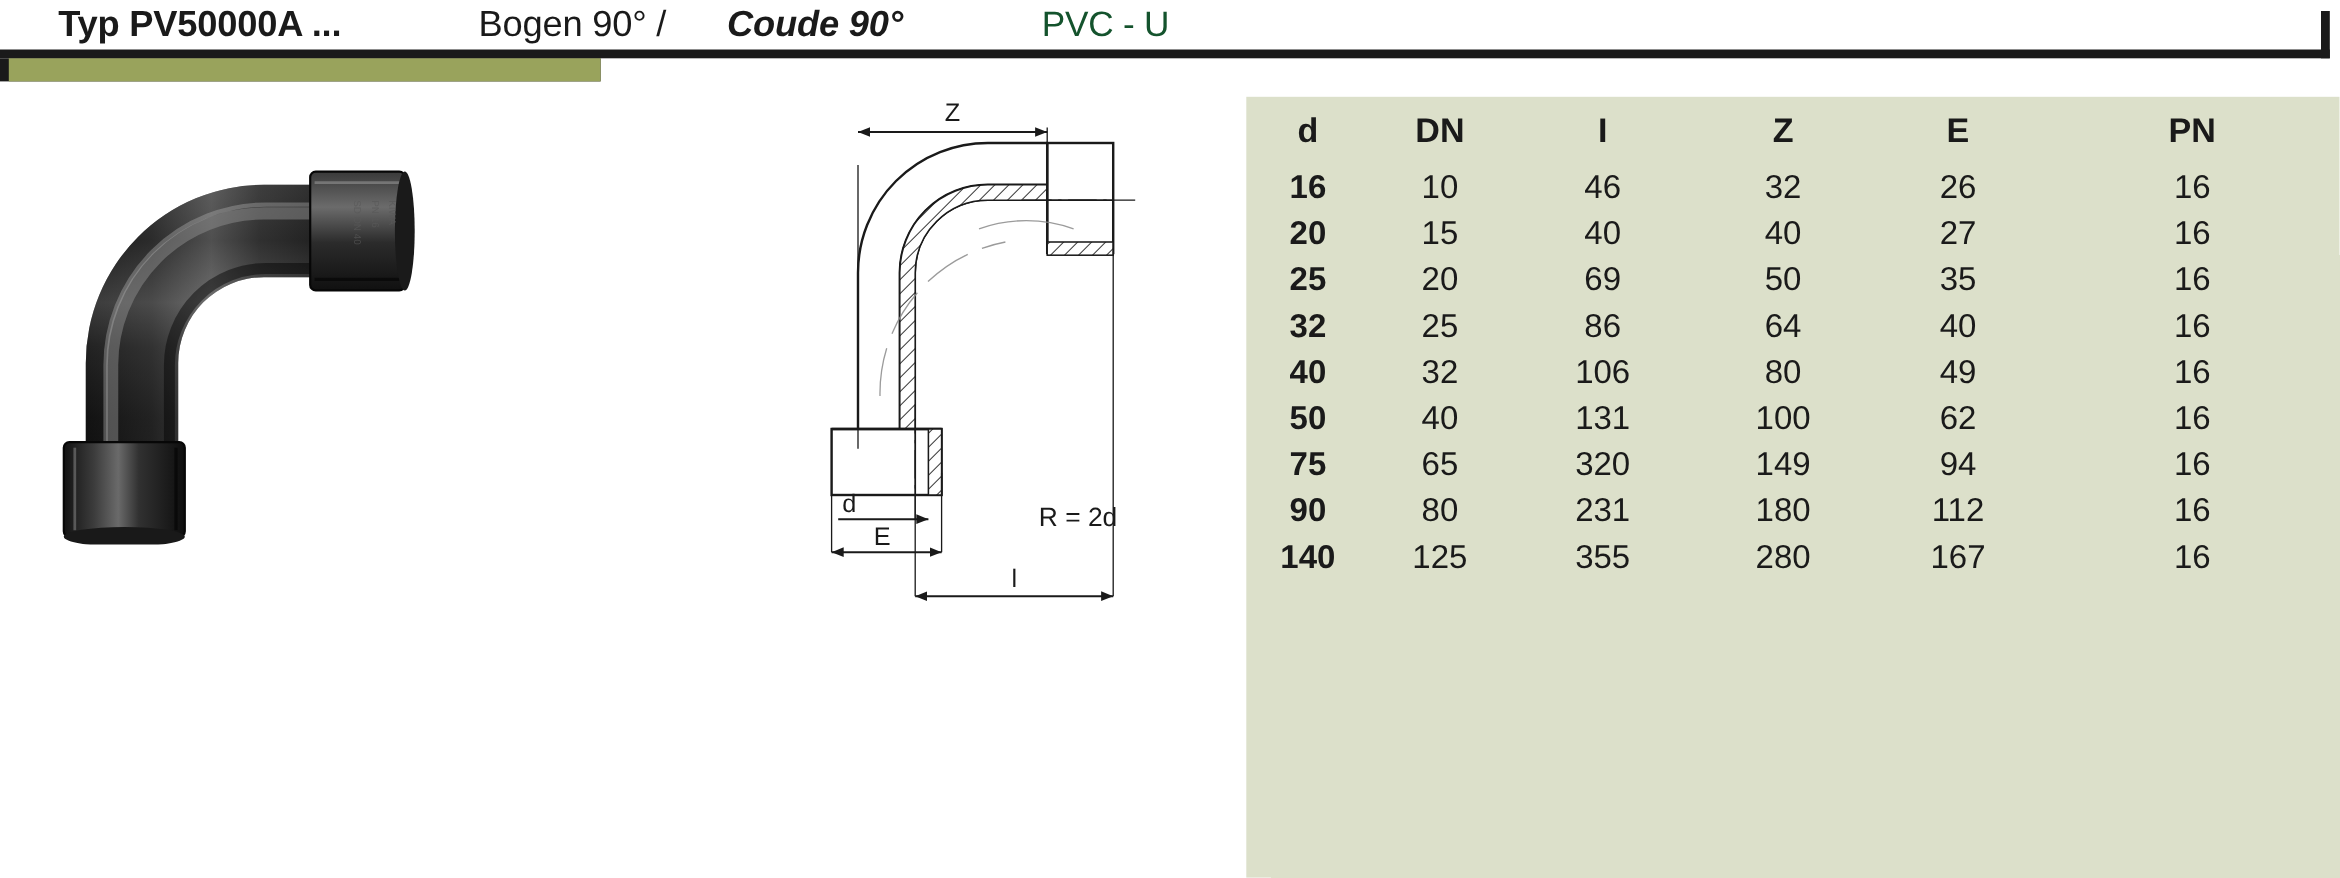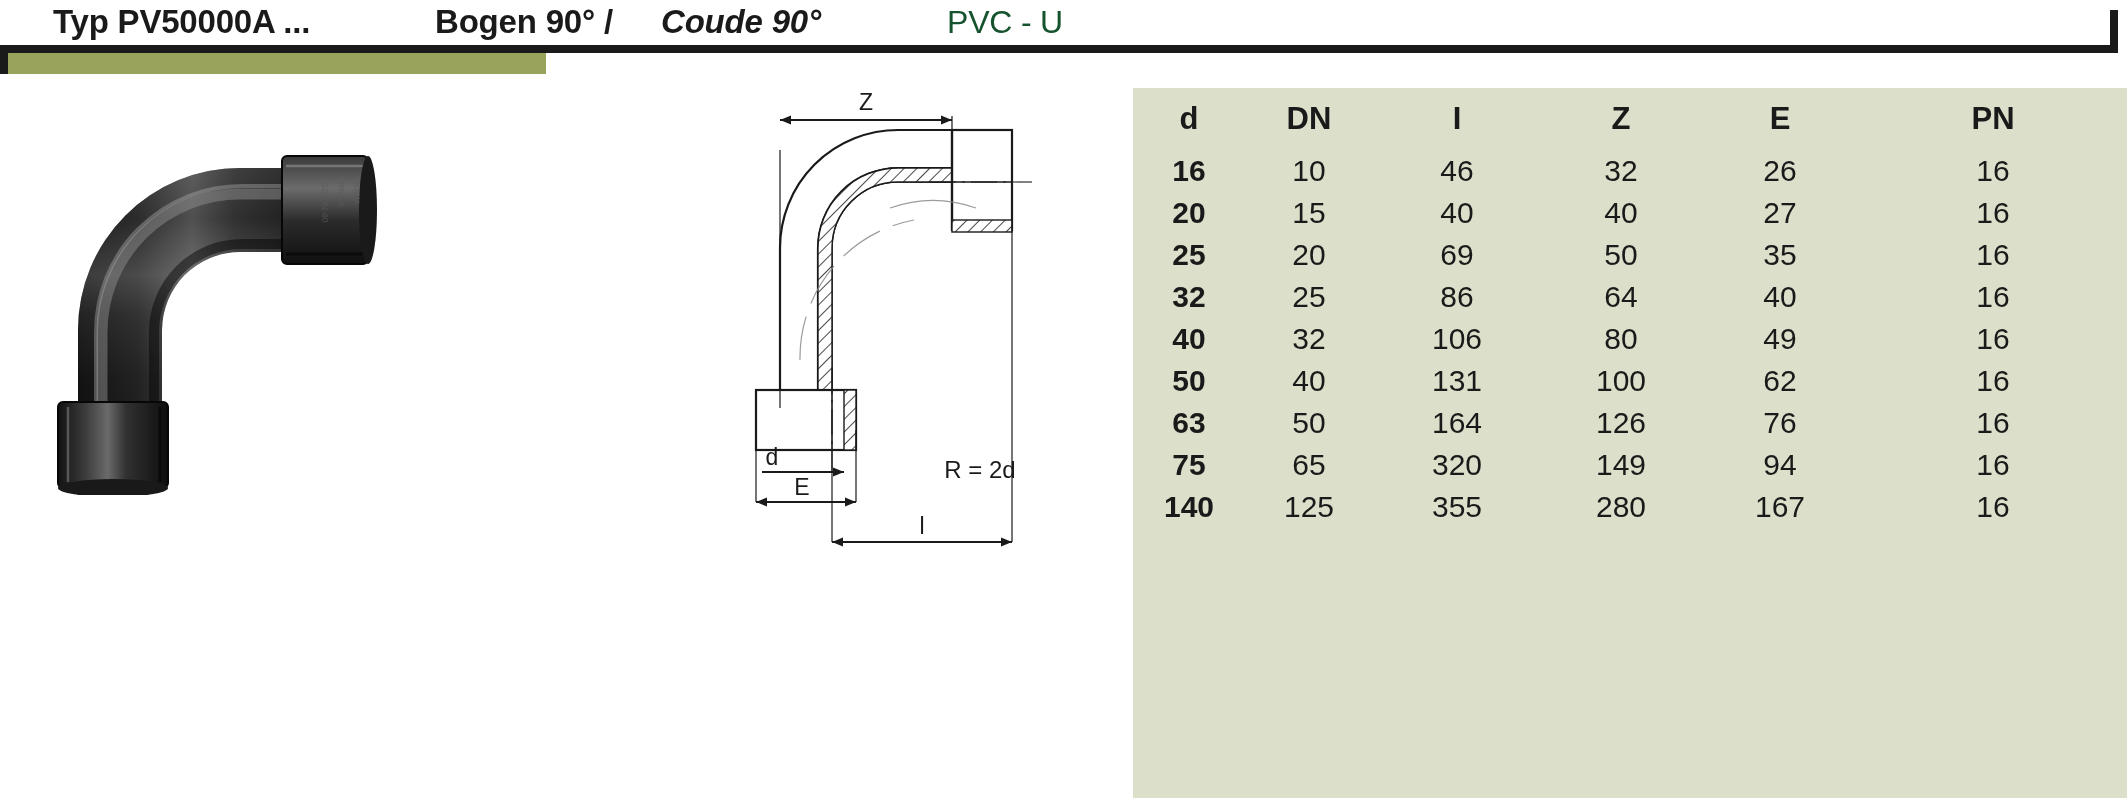--- a/index.html
+++ b/index.html
@@ -32,21 +32,21 @@
     font-size: 33px;
     line-height: 40px;
     letter-spacing: -0.2px;
   }
   #hdr-typ {
     left: 6px;
     font-weight: bold;
   }
   #hdr-bogen {
     left: 388px;
-    font-weight: bold;
+    font-weight: normal;
   }
   #hdr-coude {
     left: 614px;
     font-weight: bold;
     font-style: italic;
   }
   #hdr-material {
     left: 900px;
     font-weight: 300;
     font-size: 32px;
@@ -390,36 +390,36 @@
         </tr>
         <tr>
           <td class="col-d">50</td>
           <td>40</td>
           <td>131</td>
           <td>100</td>
           <td>62</td>
           <td>16</td>
         </tr>
         <tr>
-          <td class="col-d">63</td>
-          <td>50</td>
-          <td>164</td>
-          <td>126</td>
-          <td>76</td>
-          <td>16</td>
-        </tr>
-        <tr>
           <td class="col-d">75</td>
           <td>65</td>
           <td>320</td>
           <td>149</td>
           <td>94</td>
           <td>16</td>
         </tr>
         <tr>
+          <td class="col-d">90</td>
+          <td>80</td>
+          <td>231</td>
+          <td>180</td>
+          <td>112</td>
+          <td>16</td>
+        </tr>
+        <tr>
           <td class="col-d">140</td>
           <td>125</td>
           <td>355</td>
           <td>280</td>
           <td>167</td>
           <td>16</td>
         </tr>
       </tbody>
   </table>
 </div>

